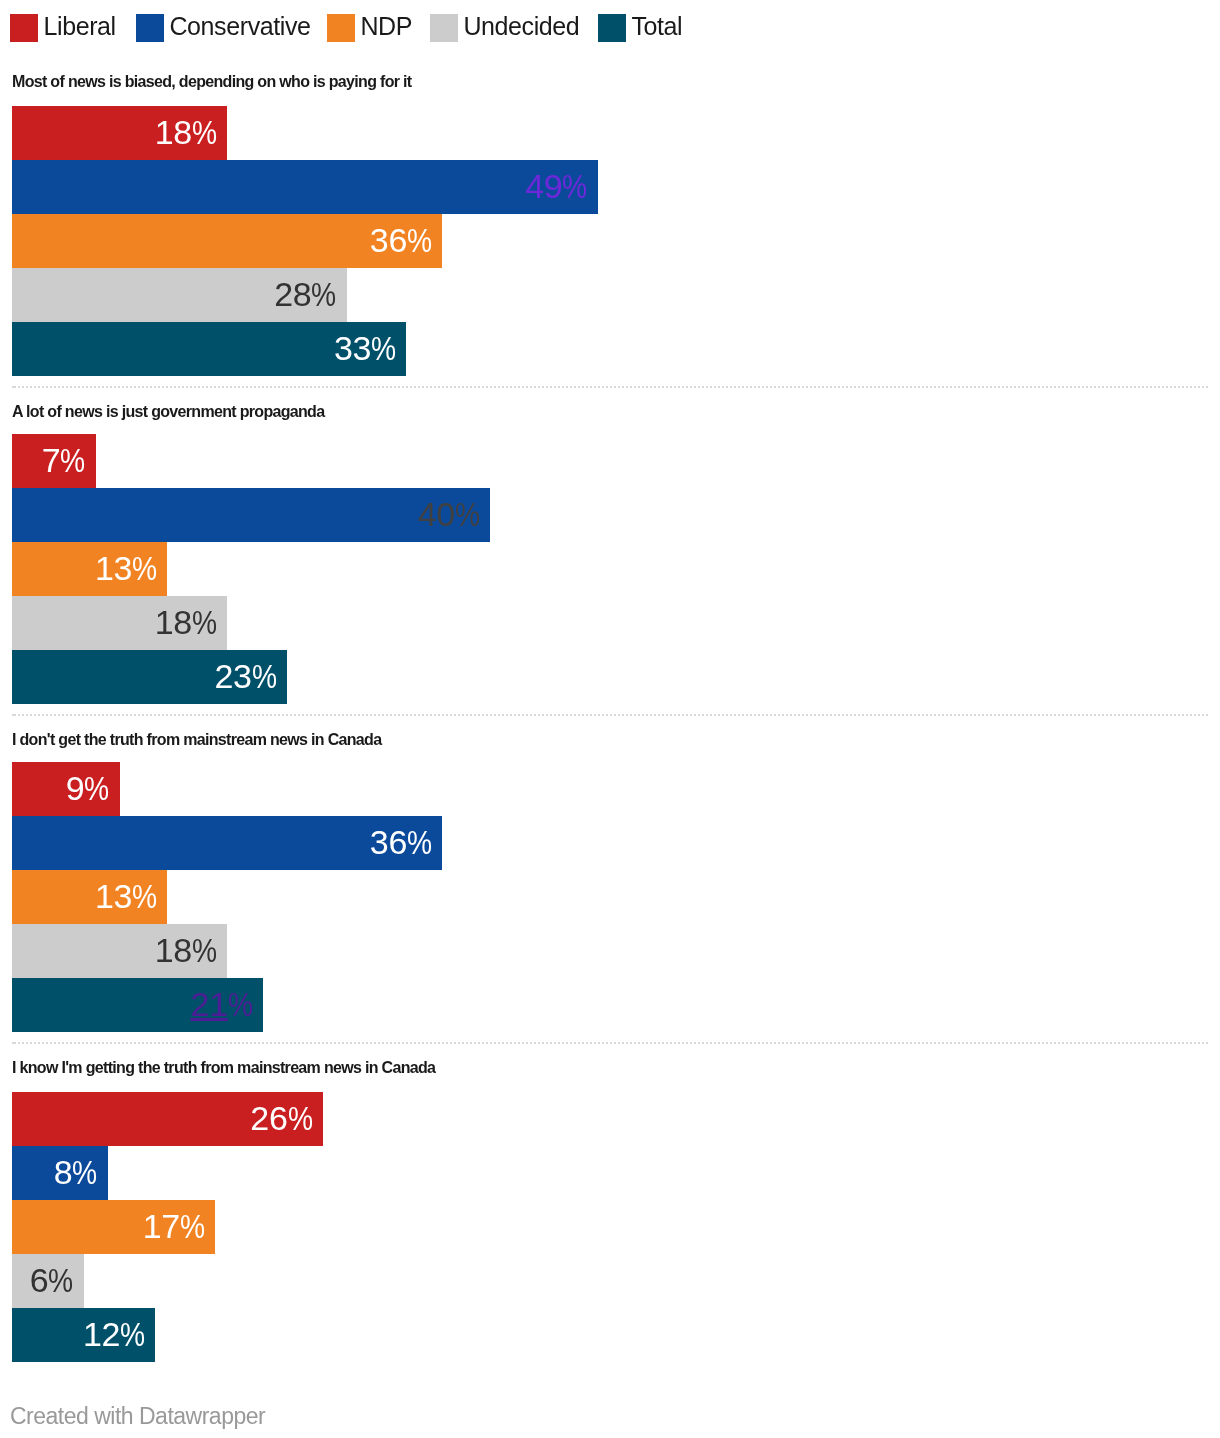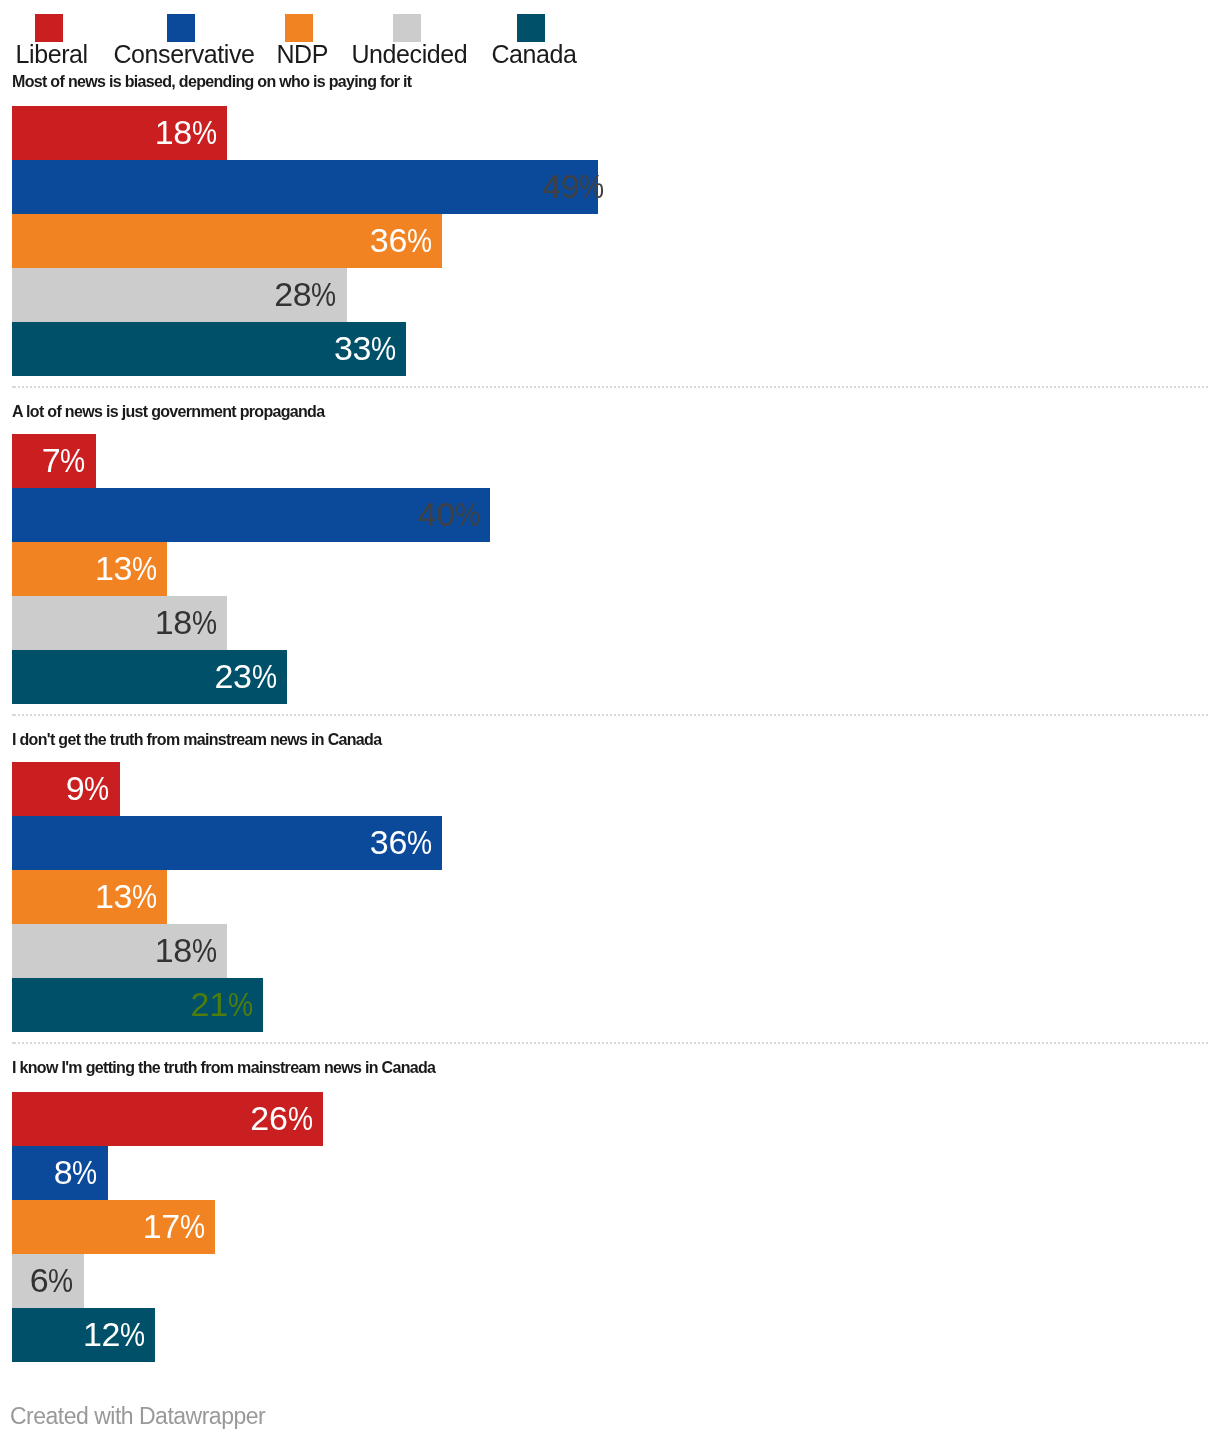--- a/index.html
+++ b/index.html
@@ -9,21 +9,21 @@
     font-family:"Liberation Sans", sans-serif;
     -webkit-font-smoothing:antialiased;
   }
   #chart { position:relative; width:1220px; height:1438px; background:#ffffff; }
 
   
   #legend {
     position:absolute; left:10px; top:14px; height:28px;
     display:flex; align-items:center;
   }
-  .legend-item { display:flex; align-items:center; height:28px; margin-right:18px;flex-direction:column; }
+  .legend-item { display:flex; align-items:center; height:28px; margin-right:18px; }
   
   .legend-item:nth-child(1) { margin-right:20.2px; }
   .legend-item:nth-child(2) { margin-right:16.4px; }
   .legend-item:nth-child(3) { margin-right:17.9px; }
   .legend-item:nth-child(4) { margin-right:18.6px; }
   .legend-item:nth-child(5) { margin-right:0; }
   .legend-swatch { width:28px; height:28px; flex:0 0 auto; }
   .legend-label {
     margin-left:5.5px; font-size:25px; line-height:28px; color:#1a1a1a;
     letter-spacing:-0.4px; white-space:nowrap; position:relative; top:-2px;
@@ -80,33 +80,33 @@
     <div class="legend-item">
       <span class="legend-swatch" style="background: rgb(242, 131, 34);"></span>
       <span class="legend-label">NDP</span>
     </div>
     <div class="legend-item">
       <span class="legend-swatch" style="background: rgb(204, 204, 204);"></span>
       <span class="legend-label">Undecided</span>
     </div>
     <div class="legend-item">
       <span class="legend-swatch" style="background: rgb(0, 80, 106);"></span>
-      <span class="legend-label">Canada</span>
+      <span class="legend-label">Total</span>
     </div>
   </div>
 
   <div class="group" style="top:63px">
     <div class="group-title">Most of news is biased, depending on who is paying for it</div>
     <div class="bar-row" style="top:43px">
       <div class="bar" style="width: 215.163px; background: rgb(202, 31, 32);"></div>
       <div class="bar-label" style="width: 206.163px; color: rgb(255, 255, 255);">18<span class="pct">%</span></div>
     </div>
     <div class="bar-row" style="top:97px">
       <div class="bar" style="width: 585.721px; background: rgb(11, 74, 155);"></div>
-      <div class="bar-label" style="width: 576.721px; color: #404040; padding-left: 17px;">49<span class="pct">%</span></div>
+      <div class="bar-label" style="width: 576.721px; color: #6d28d9;">49<span class="pct">%</span></div>
     </div>
     <div class="bar-row" style="top:151px">
       <div class="bar" style="width: 430.326px; background: rgb(242, 131, 34);"></div>
       <div class="bar-label" style="width: 421.326px; color: rgb(255, 255, 255);">36<span class="pct">%</span></div>
     </div>
     <div class="bar-row" style="top:205px">
       <div class="bar" style="width: 334.698px; background: rgb(204, 204, 204);"></div>
       <div class="bar-label" style="width: 325.698px; color: rgb(51, 51, 51);">28<span class="pct">%</span></div>
     </div>
     <div class="bar-row" style="top:259px">
@@ -152,21 +152,21 @@
     <div class="bar-row" style="top:149px">
       <div class="bar" style="width: 155.395px; background: rgb(242, 131, 34);"></div>
       <div class="bar-label" style="width: 146.395px; color: rgb(255, 255, 255);">13<span class="pct">%</span></div>
     </div>
     <div class="bar-row" style="top:203px">
       <div class="bar" style="width: 215.163px; background: rgb(204, 204, 204);"></div>
       <div class="bar-label" style="width: 206.163px; color: rgb(51, 51, 51);">18<span class="pct">%</span></div>
     </div>
     <div class="bar-row" style="top:257px">
       <div class="bar" style="width: 251.023px; background: rgb(0, 80, 106);"></div>
-      <div class="bar-label" style="width: 242.023px; color: #4d7c0f;">21<span class="pct">%</span></div>
+      <div class="bar-label" style="width: 242.023px; color: #4c1d95; text-decoration: underline;">21<span class="pct">%</span></div>
     </div>
   </div>
   <div class="sep" style="top:1042px"></div>
   <div class="group" style="top:1049px">
     <div class="group-title">I know I'm getting the truth from mainstream news in Canada</div>
     <div class="bar-row" style="top:43px">
       <div class="bar" style="width: 310.791px; background: rgb(202, 31, 32);"></div>
       <div class="bar-label" style="width: 301.791px; color: rgb(255, 255, 255);">26<span class="pct">%</span></div>
     </div>
     <div class="bar-row" style="top:97px">

